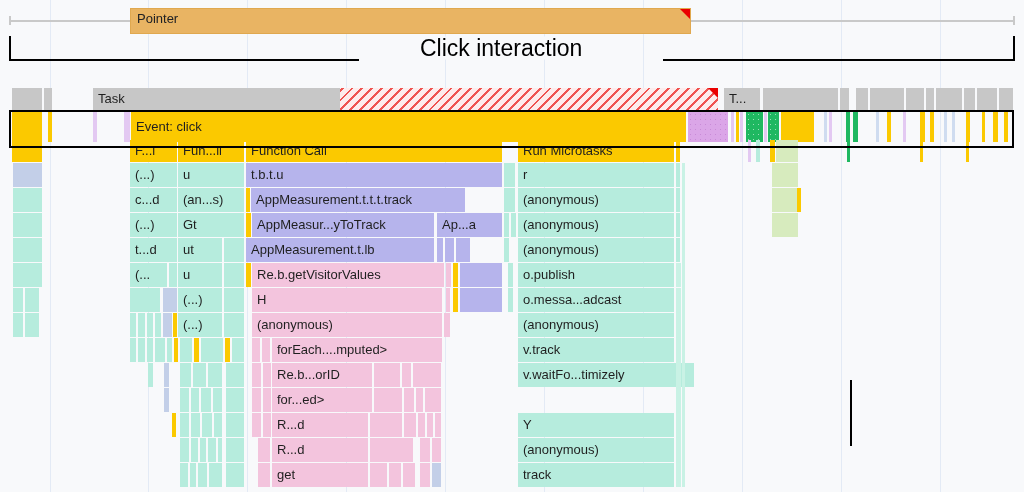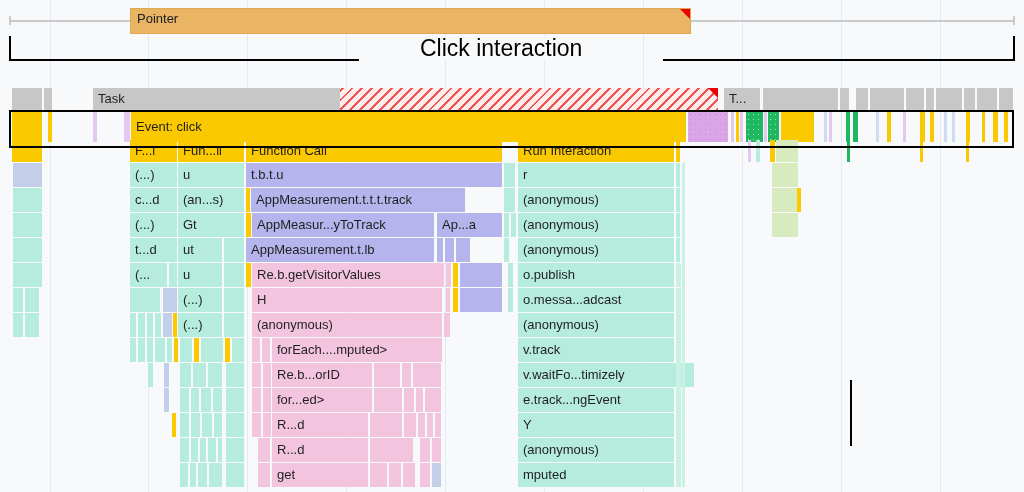--- a/index.html
+++ b/index.html
@@ -159,21 +159,21 @@
   <div class="b c-yellow nolabel" style="left:1004px;top:112px;width:4px;height:30px;"></div>
 
   <div class="b c-yellow nolabel" style="left:12px;top:140px;width:30px;height:22px;"></div>
   <div class="b c-yellow" style="left:130px;top:140px;width:47px;height:22px;line-height:22px;">
     <span>F...l</span></div>
   <div class="b c-yellow" style="left:178px;top:140px;width:66px;height:22px;line-height:22px;">
     <span>Fun...ll</span></div>
   <div class="b c-yellow" style="left:246px;top:140px;width:256px;height:22px;line-height:22px;">
     <span>Function Call</span></div>
   <div class="b c-yellow" style="left:518px;top:140px;width:156px;height:22px;line-height:22px;">
-    <span>Run Interaction</span></div>
+    <span>Run Microtasks</span></div>
   <div class="b c-yellow nolabel" style="left:676px;top:140px;width:4px;height:22px;"></div>
   <div class="b c-lilac nolabel" style="left:748px;top:140px;width:3px;height:22px;"></div>
   <div class="b c-teal nolabel" style="left:756px;top:140px;width:4px;height:22px;"></div>
   <div class="b c-yellow nolabel" style="left:770px;top:140px;width:5px;height:22px;"></div>
   <div class="b c-lgreen nolabel" style="left:776px;top:140px;width:22px;height:22px;"></div>
   <div class="b c-green nolabel" style="left:847px;top:140px;width:3px;height:22px;"></div>
   <div class="b c-yellow nolabel" style="left:920px;top:140px;width:3px;height:22px;"></div>
   <div class="b c-yellow nolabel" style="left:966px;top:140px;width:3px;height:22px;"></div>
 
   <div class="b c-blue nolabel" style="left:13px;top:163px;width:29px;height:24px;"></div>
@@ -330,22 +330,20 @@
   <div class="b c-teal nolabel" style="left:213px;top:388px;width:9px;height:24px;"></div>
   <div class="b c-teal nolabel" style="left:226px;top:388px;width:18px;height:24px;"></div>
   <div class="b c-pink nolabel" style="left:252px;top:388px;width:9px;height:24px;"></div>
   <div class="b c-pink nolabel" style="left:263px;top:388px;width:8px;height:24px;"></div>
   <div class="b c-pink" style="left:272px;top:388px;width:100px;height:24px;line-height:24px;">
     <span>for...ed&gt;</span></div>
   <div class="b c-pink nolabel" style="left:374px;top:388px;width:28px;height:24px;"></div>
   <div class="b c-pink nolabel" style="left:404px;top:388px;width:10px;height:24px;"></div>
   <div class="b c-pink nolabel" style="left:416px;top:388px;width:7px;height:24px;"></div>
   <div class="b c-pink nolabel" style="left:425px;top:388px;width:16px;height:24px;"></div>
-  <div class="b c-teal" style="left:518px;top:388px;width:156px;height:24px;line-height:24px;">
-    <span>e.track...ngEvent</span></div>
 
   <div class="b c-yellow nolabel" style="left:172px;top:413px;width:4px;height:24px;"></div>
   <div class="b c-teal nolabel" style="left:180px;top:413px;width:9px;height:24px;"></div>
   <div class="b c-teal nolabel" style="left:191px;top:413px;width:9px;height:24px;"></div>
   <div class="b c-teal nolabel" style="left:202px;top:413px;width:10px;height:24px;"></div>
   <div class="b c-teal nolabel" style="left:214px;top:413px;width:8px;height:24px;"></div>
   <div class="b c-teal nolabel" style="left:226px;top:413px;width:18px;height:24px;"></div>
   <div class="b c-pink nolabel" style="left:252px;top:413px;width:9px;height:24px;"></div>
   <div class="b c-pink nolabel" style="left:263px;top:413px;width:8px;height:24px;"></div>
   <div class="b c-pink" style="left:272px;top:413px;width:96px;height:24px;line-height:24px;">
@@ -380,21 +378,21 @@
   <div class="b c-teal nolabel" style="left:226px;top:463px;width:18px;height:24px;"></div>
   <div class="b c-pink nolabel" style="left:258px;top:463px;width:12px;height:24px;"></div>
   <div class="b c-pink" style="left:272px;top:463px;width:96px;height:24px;line-height:24px;">
     <span>get</span></div>
   <div class="b c-pink nolabel" style="left:370px;top:463px;width:17px;height:24px;"></div>
   <div class="b c-pink nolabel" style="left:389px;top:463px;width:12px;height:24px;"></div>
   <div class="b c-pink nolabel" style="left:403px;top:463px;width:12px;height:24px;"></div>
   <div class="b c-pink nolabel" style="left:420px;top:463px;width:10px;height:24px;"></div>
   <div class="b c-blue nolabel" style="left:432px;top:463px;width:9px;height:24px;"></div>
   <div class="b c-teal" style="left:518px;top:463px;width:156px;height:24px;line-height:24px;">
-    <span>mputed</span></div>
+    <span>track</span></div>
 
   <div class="b c-teal2 nolabel" style="left:676px;top:288px;width:5px;height:199px;"></div>
   <div class="b c-teal2 nolabel" style="left:682px;top:163px;width:3px;height:324px;"></div>
 
   <div class="bracket" style="left:9px;top:110px;width:1005px;height:38px;"></div>
 
   <div class="leader" style="left:850px;top:380px;width:2px;height:66px;"></div>
 
 </div>
 

